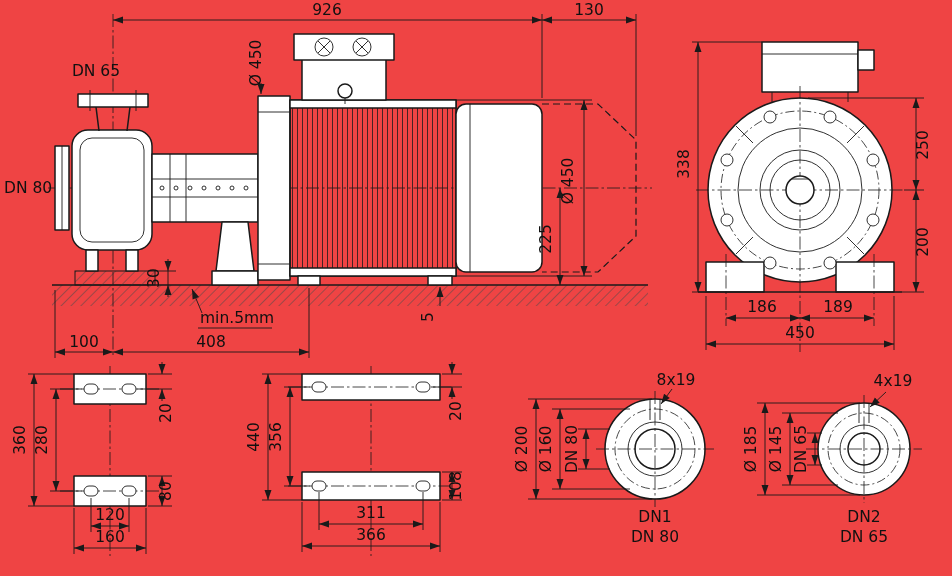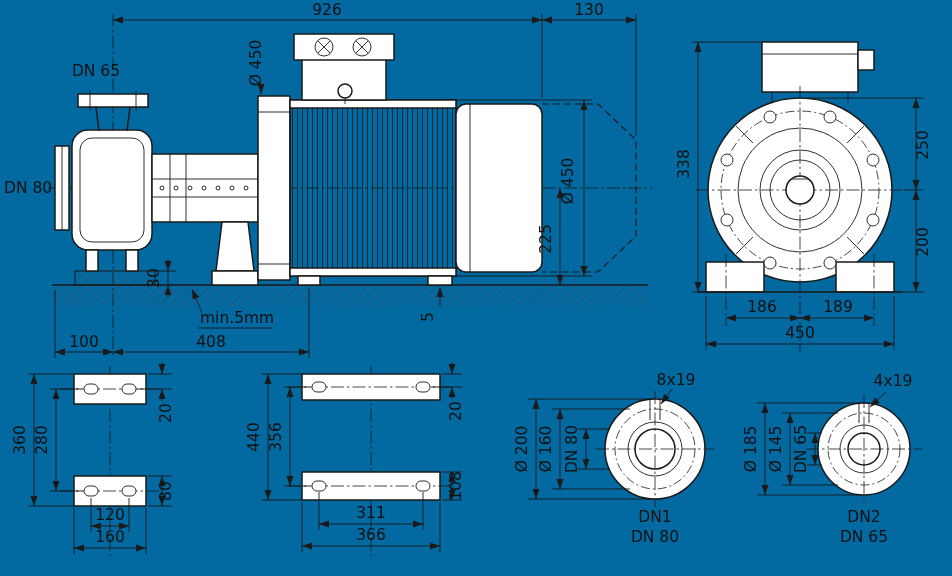--- a/index.html
+++ b/index.html
@@ -1,16 +1,16 @@
 <!DOCTYPE html>
 <html><head>
 <meta charset="utf-8">
 <style>
   html,body { margin:0; padding:0; background:#ffffff; }
-  .stage { position:relative; width:952px; height:576px; background:#0369a1; overflow:hidden; }
+  .stage { position:relative; width:952px; height:576px; background:#ef4444; overflow:hidden; }
   svg { display:block; }
   .o2  { fill:none; stroke:#1a1a1a; stroke-width:1.5; stroke-linejoin:round; }
   .o2w { fill:#ffffff; stroke:#1a1a1a; stroke-width:1.5; stroke-linejoin:round; }
   .o1  { fill:none; stroke:#1a1a1a; stroke-width:0.9; }
   .o1w { fill:#ffffff; stroke:#1a1a1a; stroke-width:0.9; }
   .dim { fill:none; stroke:#1a1a1a; stroke-width:0.9; }
   .cl  { fill:none; stroke:#1a1a1a; stroke-width:0.8; stroke-dasharray:13 3 2.5 3; }
   .clc { fill:none; stroke:#1a1a1a; stroke-width:0.8; stroke-dasharray:9 3 2 3; }
   .dsh { fill:none; stroke:#1a1a1a; stroke-width:1.2; stroke-dasharray:7 4; }
   text { font-family:"DejaVu Sans","Liberation Sans",sans-serif; font-size:15.5px; fill:#111; }

